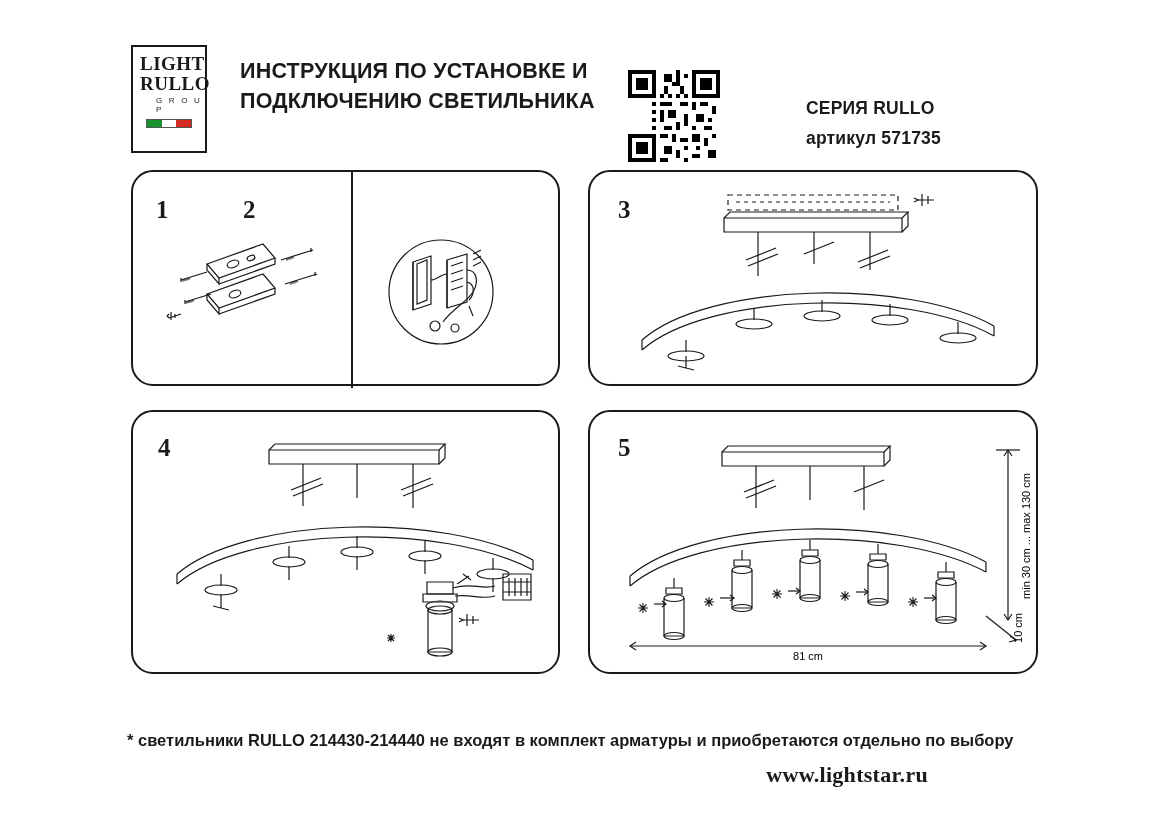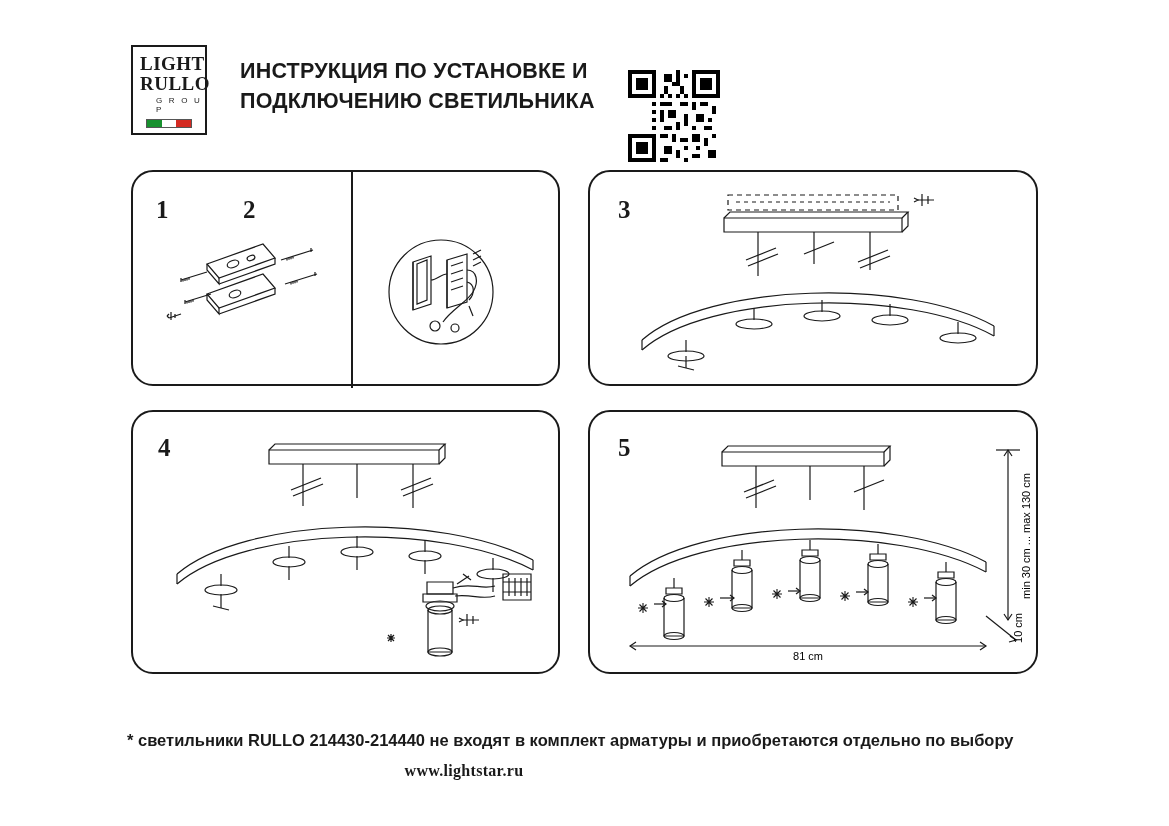--- a/index.html
+++ b/index.html
@@ -17,21 +17,21 @@
   
   .header {
     position: absolute;
     left: 0; top: 36px;
     width: 1169px;
     height: 104px;
   }
   .logo-box {
     position: absolute;
     left: 131px; top: 9px;
-    width: 76px; height: 90px;
+    width: 76px; height: 108px;
     border: 2px solid #1a1a1a;
     background: #fff;
     display: flex;
     flex-direction: column;
     align-items: center;
     justify-content: flex-start;
     padding-top: 7px;
   }
   .logo-line {
     font-family: "Liberation Serif", serif;
@@ -122,22 +122,22 @@
     width: 950px;
     font-size: 16.5px;
     font-weight: bold;
     line-height: 24px;
     margin-top: 28px;
   }
   .website {
     position: absolute;
     left: 0; top: 762px;
     width: 928px;
-    text-align: center;
-    font-size: 16px;
+    text-align: right;
+    font-size: 22px;
     font-weight: bold;
     font-family: "Liberation Serif", serif;
     letter-spacing: .3px;
   }
 
   svg { overflow: visible; }
   .dim-label {
     font-size: 11px;
     font-family: "Liberation Sans", sans-serif;
   }
@@ -226,20 +226,24 @@
         <rect x="19" y="17" width="1" height="2"></rect>
           <rect x="21" y="16" width="1" height="1"></rect>
         <rect x="17" y="19" width="1" height="1"></rect>
           <rect x="20" y="20" width="2" height="2"></rect>
         <rect x="16" y="21" width="2" height="1"></rect>
           <rect x="14" y="22" width="1" height="1"></rect>
       </g>
     </svg>
   </div>
 
+  <div class="series-block">
+    <div class="s-line">СЕРИЯ RULLO</div>
+    <div class="s-line">артикул 571735</div>
+  </div>
 </div>
 
 <div class="panel" id="panel-12">
   <div class="divider"></div>
 
   <div class="panel-num" style="left:23px; top:24px;">1</div>
   <div class="panel-num" style="left:110px; top:24px;">2</div>
 
   <svg style="position:absolute;left:30px;top:60px;" width="180" height="130" viewBox="0 0 180 130">
     <g fill="none" stroke="#1a1a1a" stroke-width="1.2">

